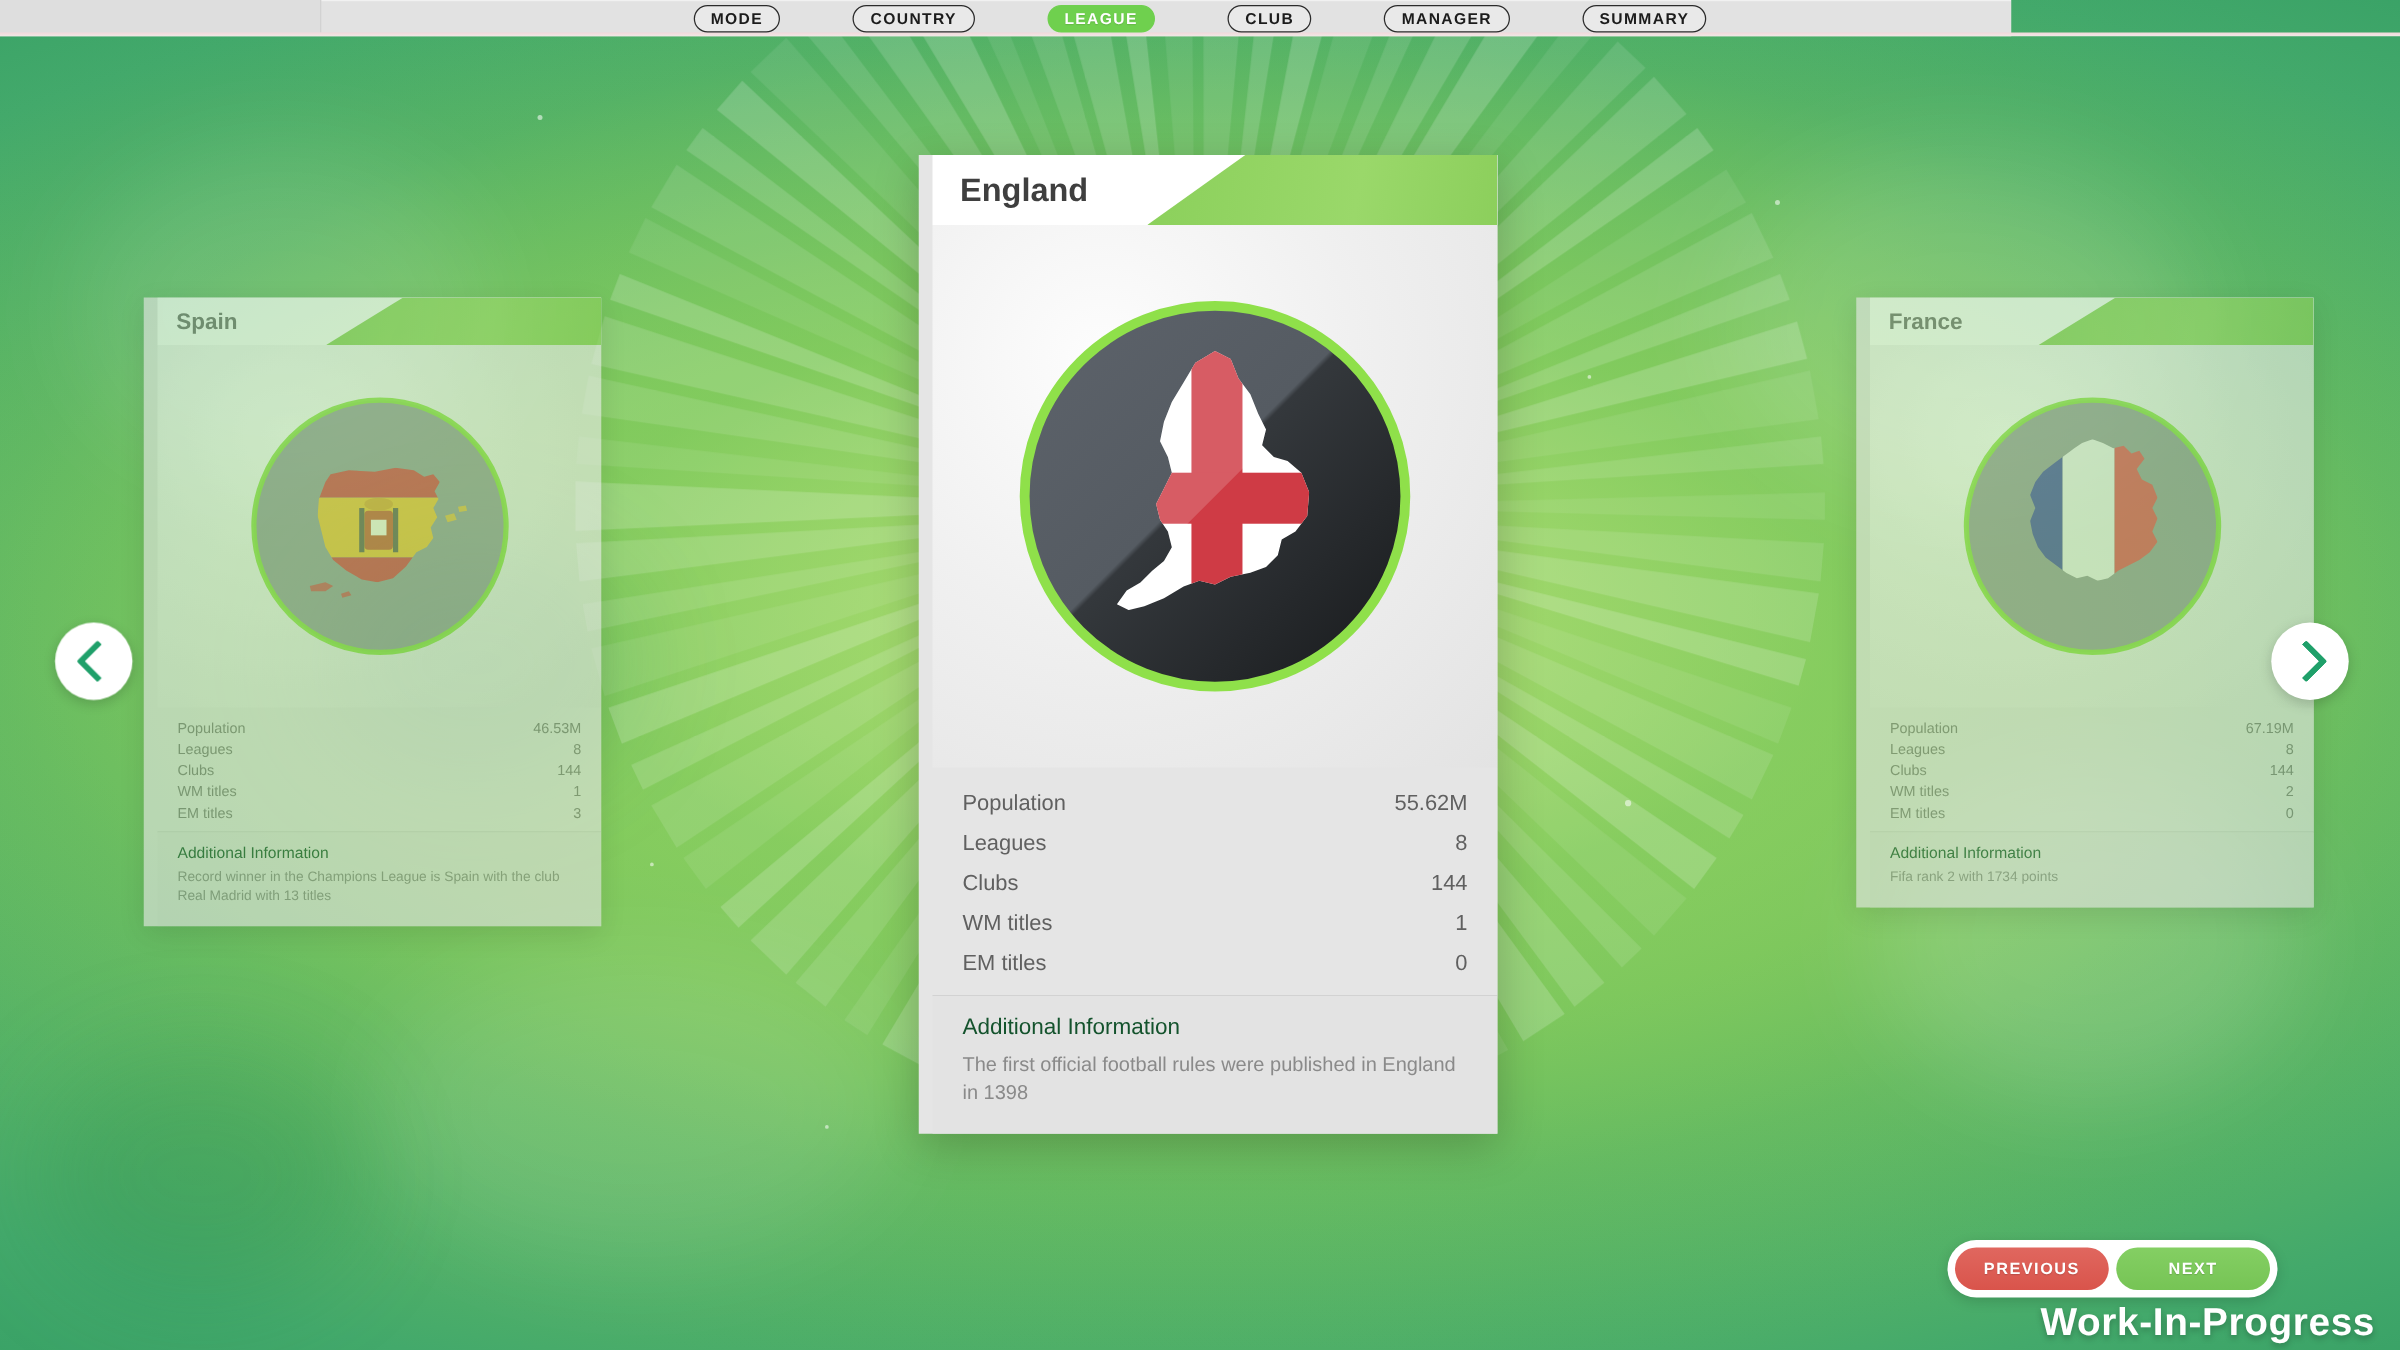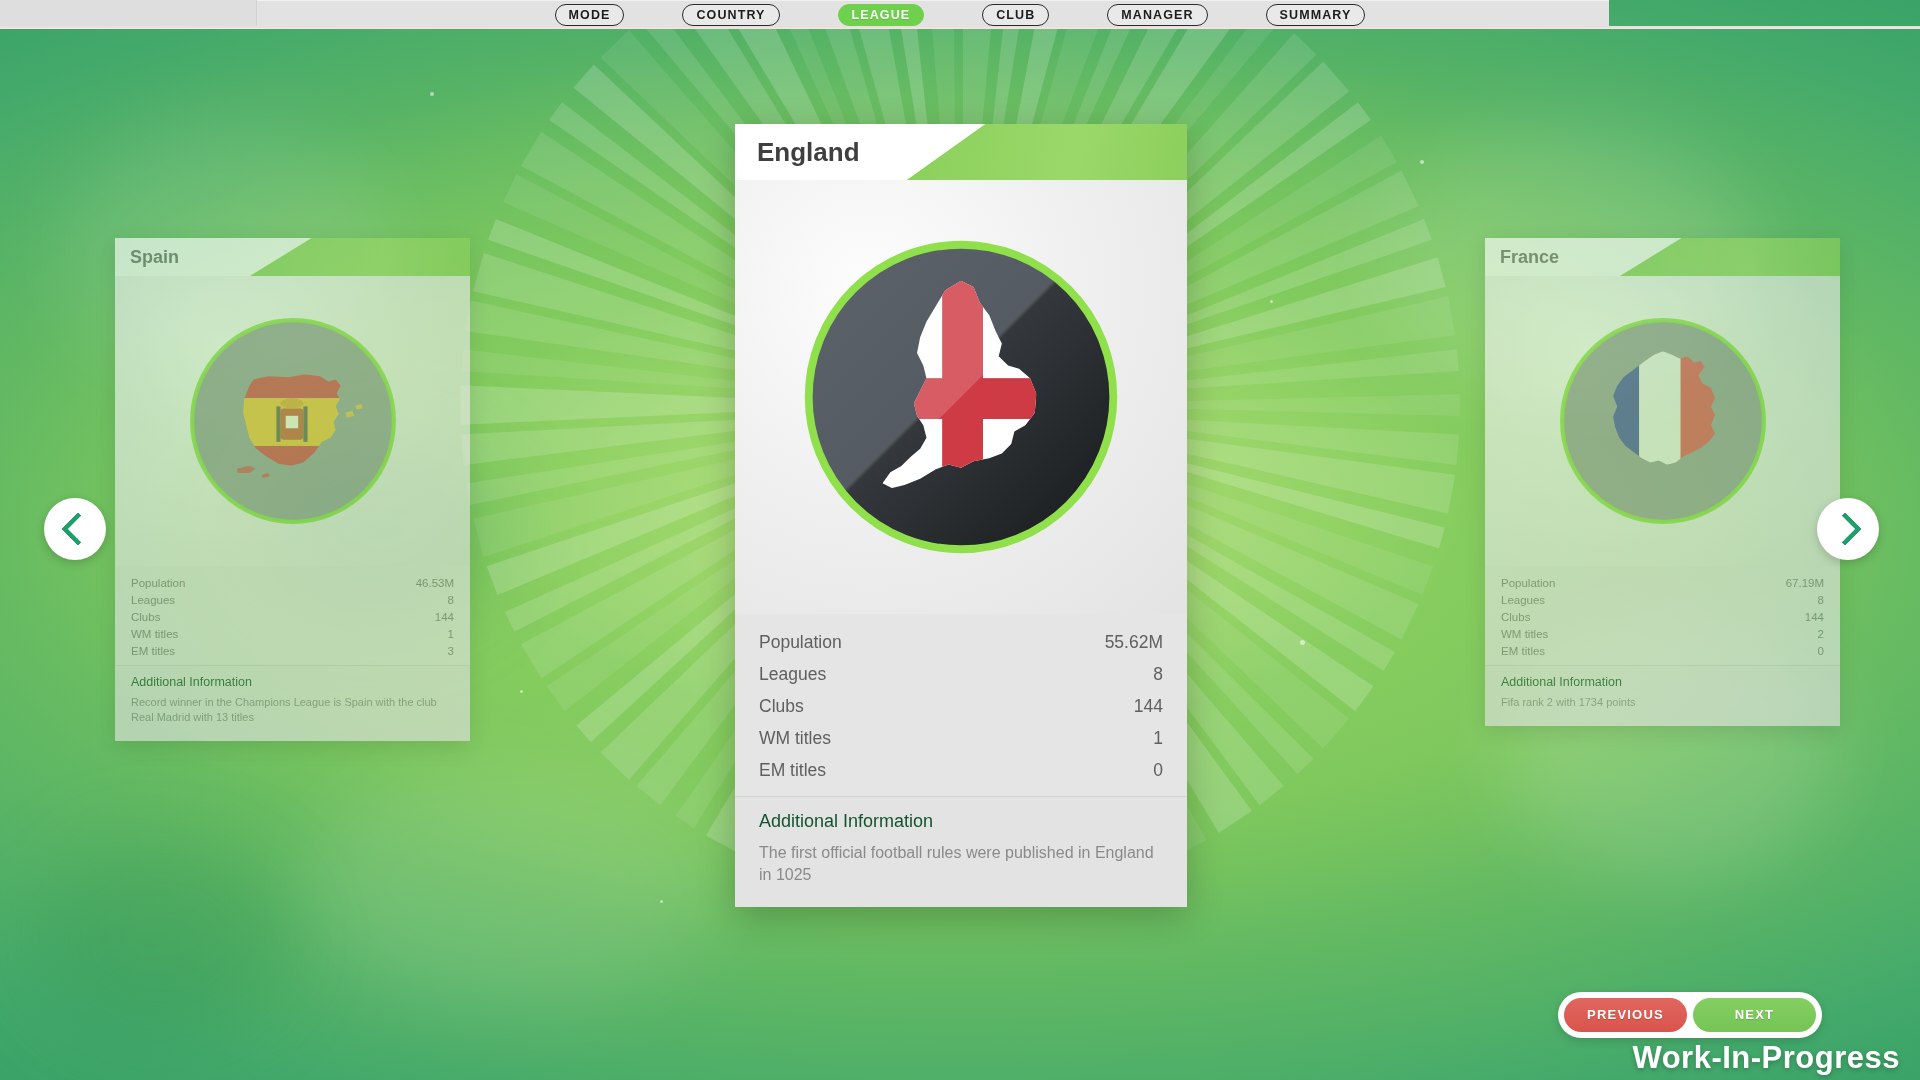--- a/index.html
+++ b/index.html
@@ -69,20 +69,21 @@
     opacity:0.5;
     pointer-events:none;
   }
 
   
   .card {
     position:absolute;
     background:#e5e5e5;
     box-shadow: 0 6px 22px rgba(0,0,0,0.17);
     overflow:hidden;
+    padding-left:11px;
   }
   .card-header {
     position:relative;
     height:0;
     background:#ffffff;
     overflow:hidden;
   }
   .card-header .slash {
     position:absolute; top:0; right:0; height:100%; width:62%;
     background:linear-gradient(100deg, #8bd05b 0%, #9ad86a 60%, #8ccf5c 100%);
@@ -429,21 +430,21 @@
         <span class="stat-value">1</span>
       </div>
       <div class="stat-row">
         <span class="stat-label">EM titles</span>
         <span class="stat-value">0</span>
       </div>
     </div>
     <div class="card-divider"></div>
     <div class="card-extra">
       <div class="extra-title">Additional Information</div>
-      <div class="extra-text">The first official football rules were published in England in 1025</div>
+      <div class="extra-text">The first official football rules were published in England in 1398</div>
     </div>
   </div>
 
   <div class="card card-side" id="card-right">
     <div class="card-header">
       <div class="slash"></div>
       <div class="card-title">France</div>
     </div>
     <div class="card-flagzone">
       <div class="flag-circle">

